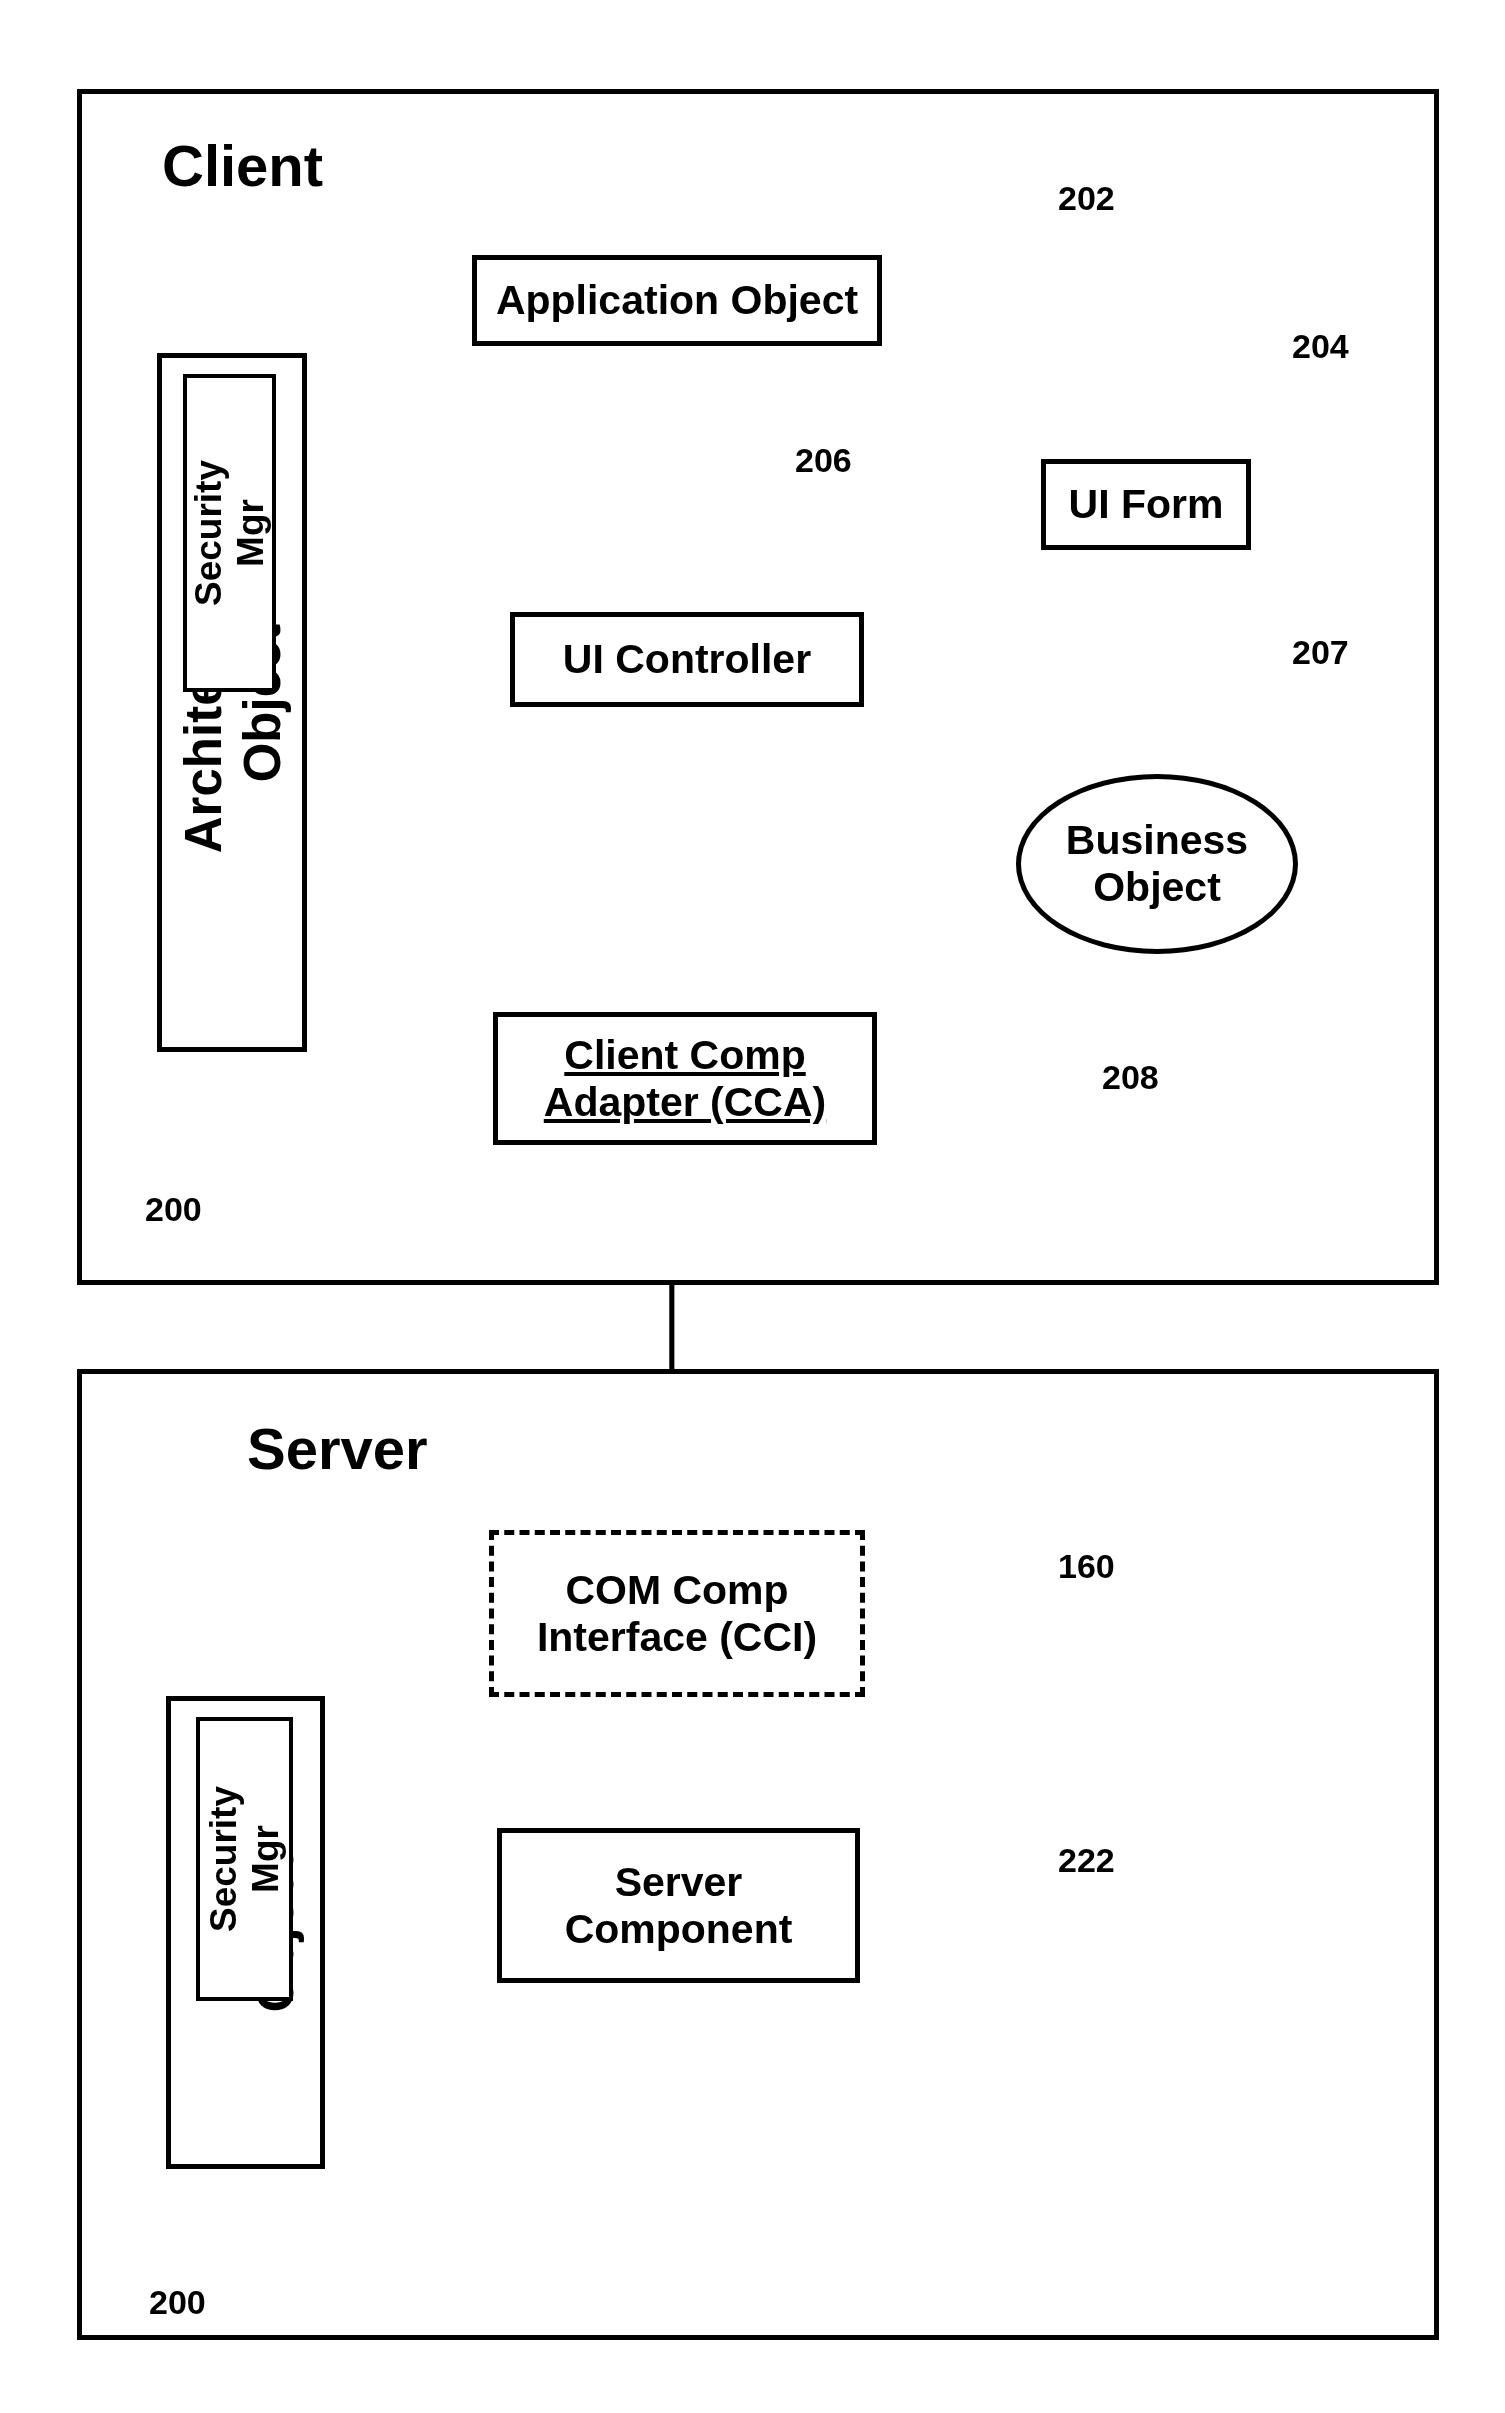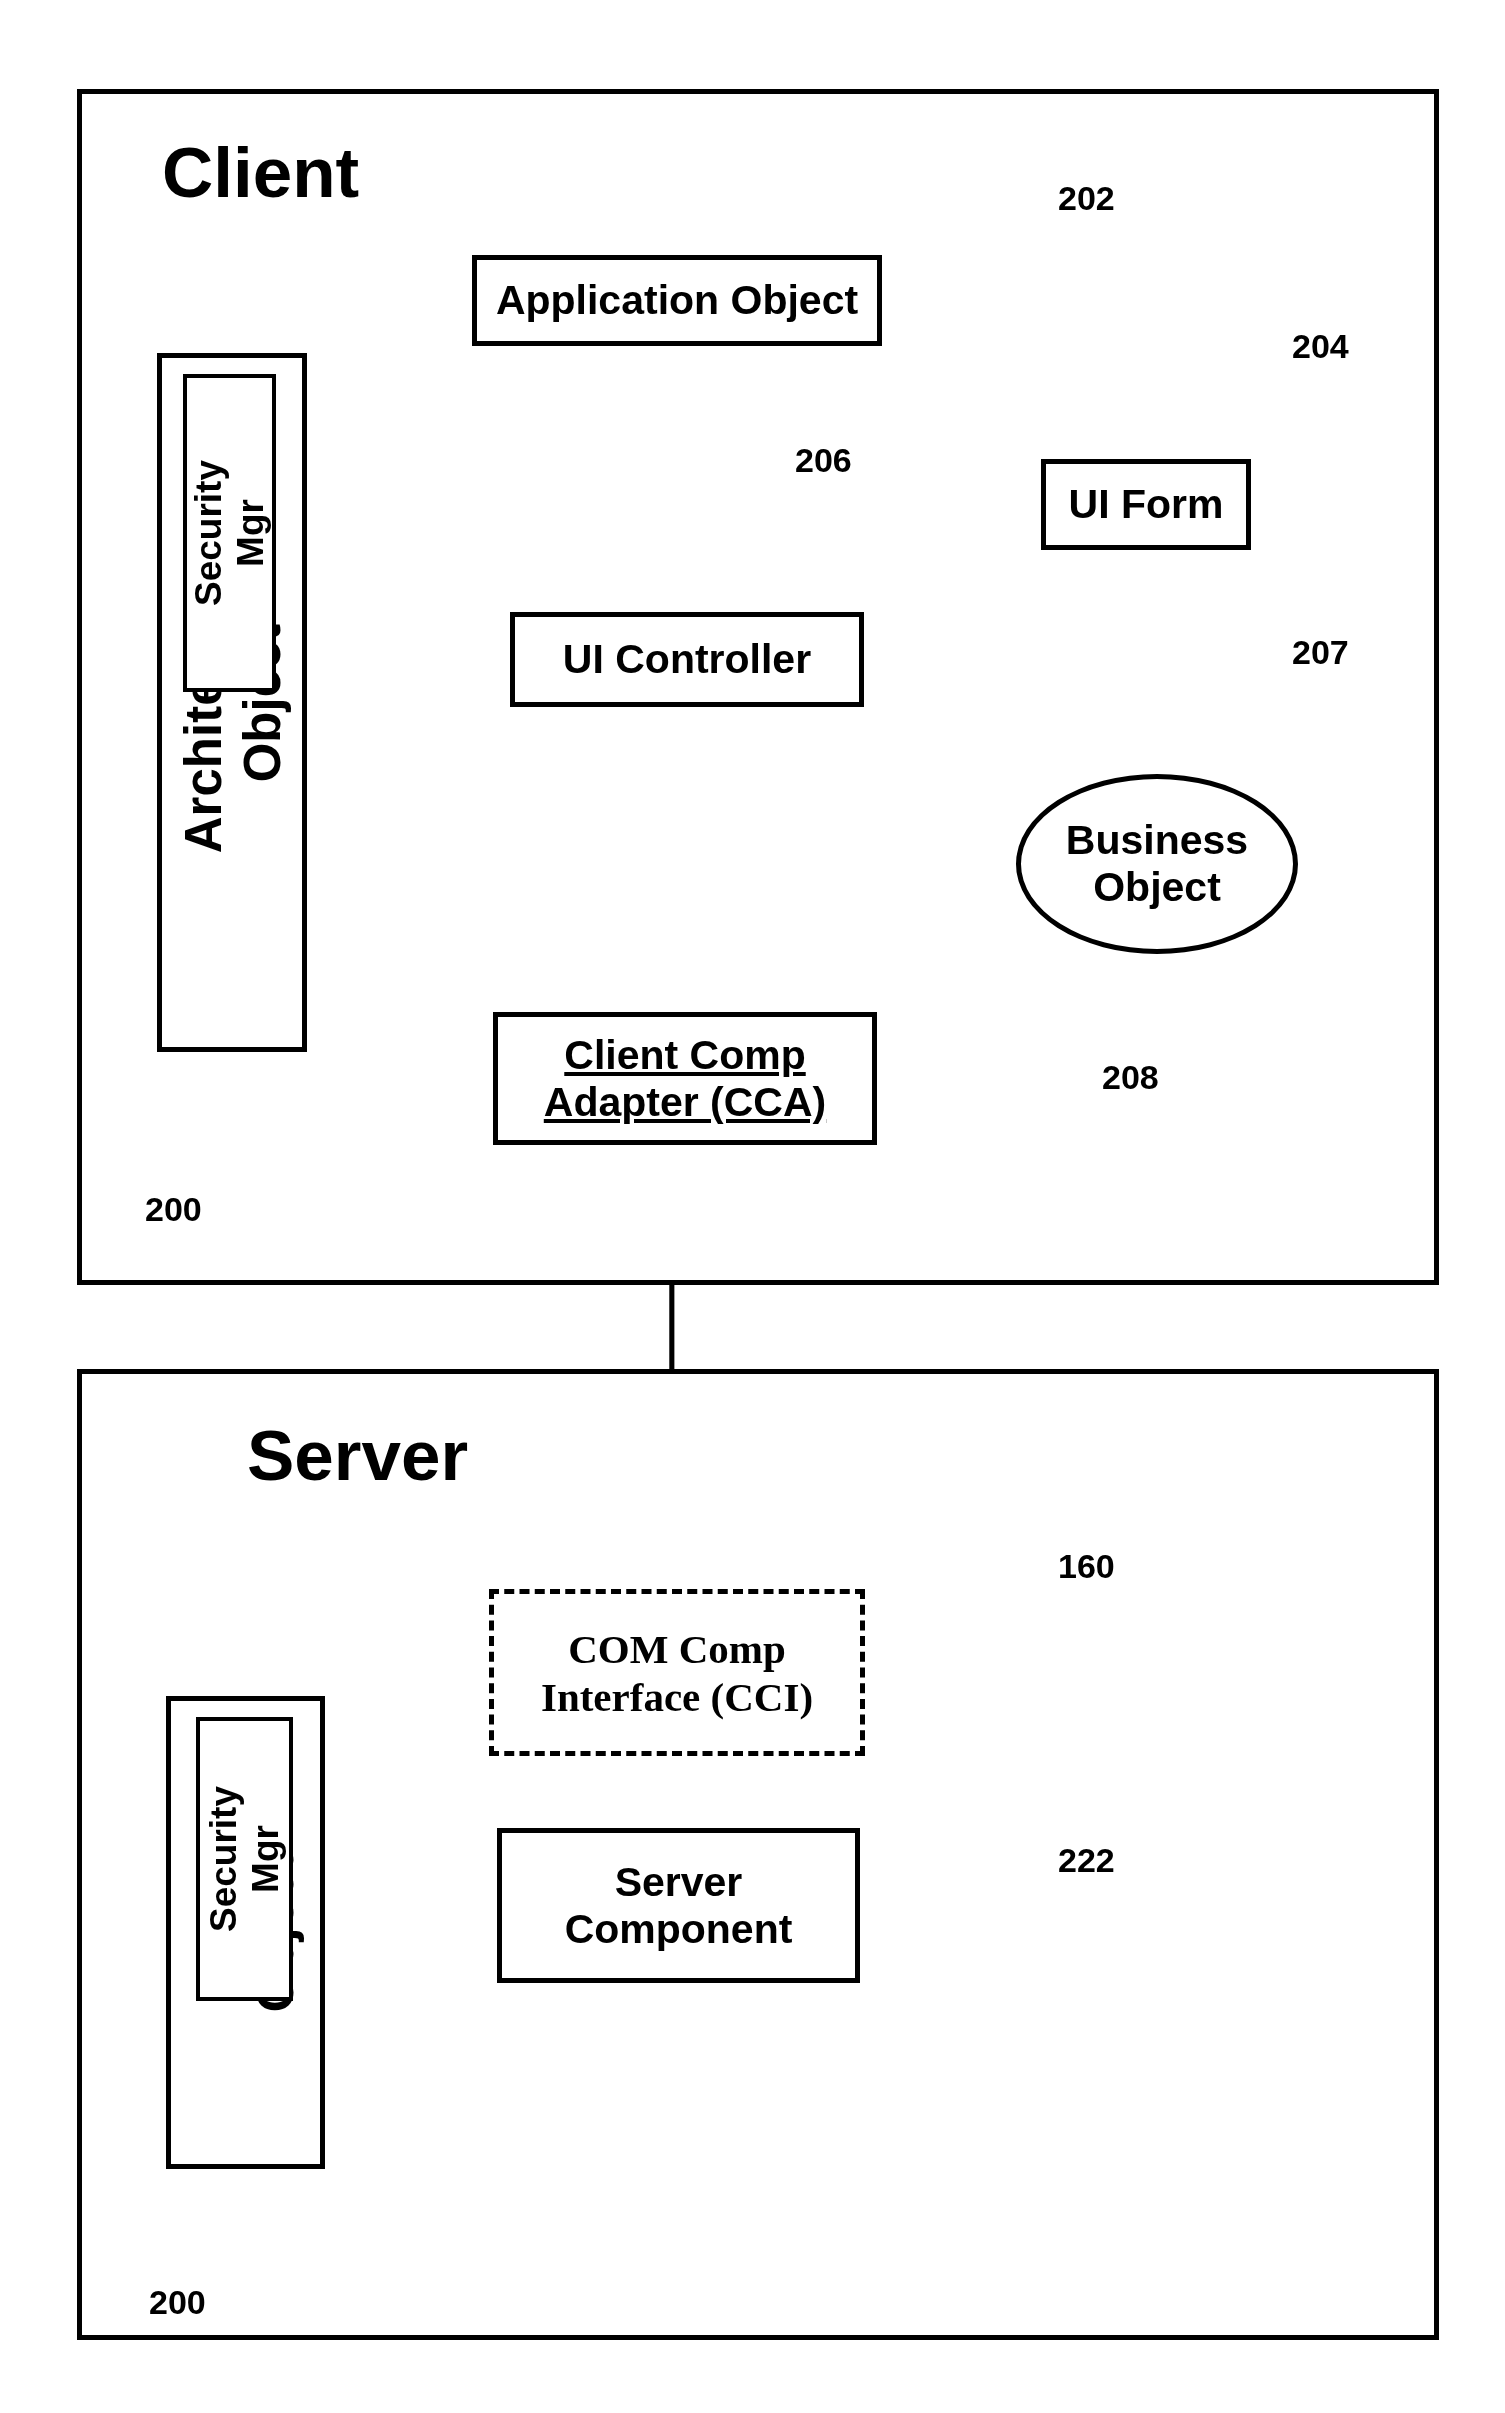--- a/index.html
+++ b/index.html
@@ -47,21 +47,21 @@
     font-size: 51px;
     font-weight: 900;
     text-align: center;
     white-space: nowrap;
   }
   .vlabel-sm {
     font-size: 37px;
   }
   .section-title {
     position: absolute;
-    font-size: 71px;
+    font-size: 58px;
     font-weight: 900;
   }
   .ref-label {
     position: absolute;
     font-size: 34px;
     font-weight: bold;
   }
 </style>
 </head>
 <body>
@@ -147,21 +147,21 @@
 <div class="ref-label" style="left:1058px; top:179px;">202</div>
 <div class="ref-label" style="left:1292px; top:327px;">204</div>
 <div class="ref-label" style="left:795px; top:441px;">206</div>
 <div class="ref-label" style="left:1292px; top:633px;">207</div>
 <div class="ref-label" style="left:1071px; top:1058px;margin-left:31px;">208</div>
 <div class="ref-label" style="left:145px; top:1190px;">200</div>
 
 <div class="big-box" style="left:77px; top:1369px; width:1352px; height:961px;"></div>
 <div class="section-title" style="left:247px; top:1415px;">Server</div>
 
-<div class="box dashed" style="left:489px; top:1589px; width:366px; height:157px; white-space:pre-line;font-family:Liberation Serif, serif;">
+<div class="box dashed" style="left:489px; top:1530px; width:366px; height:157px; white-space:pre-line;">
   <span style="white-space:pre-line;">COM Comp
 Interface (CCI)</span>
 </div>
 
 <div class="box" style="left:497px; top:1828px; width:353px; height:145px; white-space:pre-line;">
   <span style="white-space:pre-line;">Server
 Component</span>
 </div>
 
 <div class="box" style="left:166px; top:1696px; width:149px; height:463px;">

